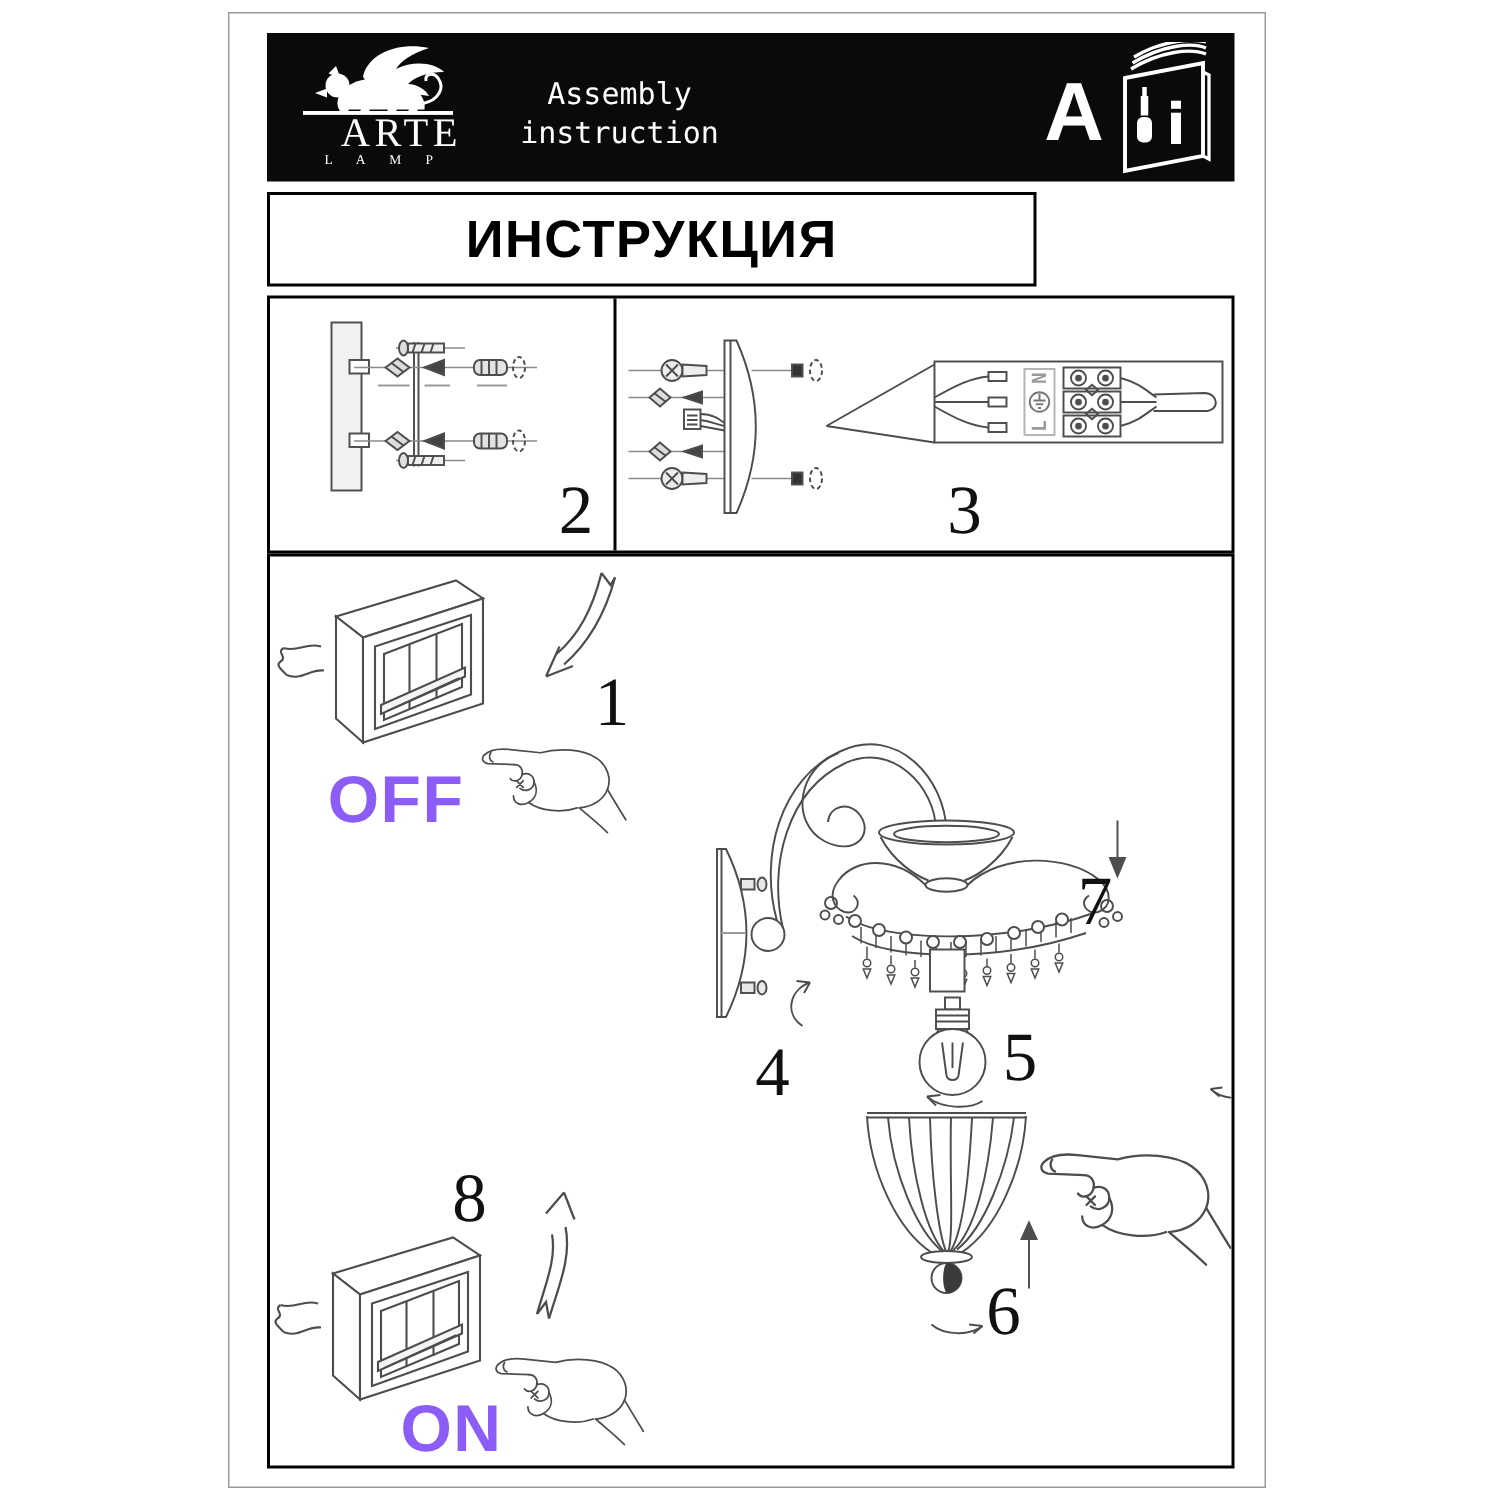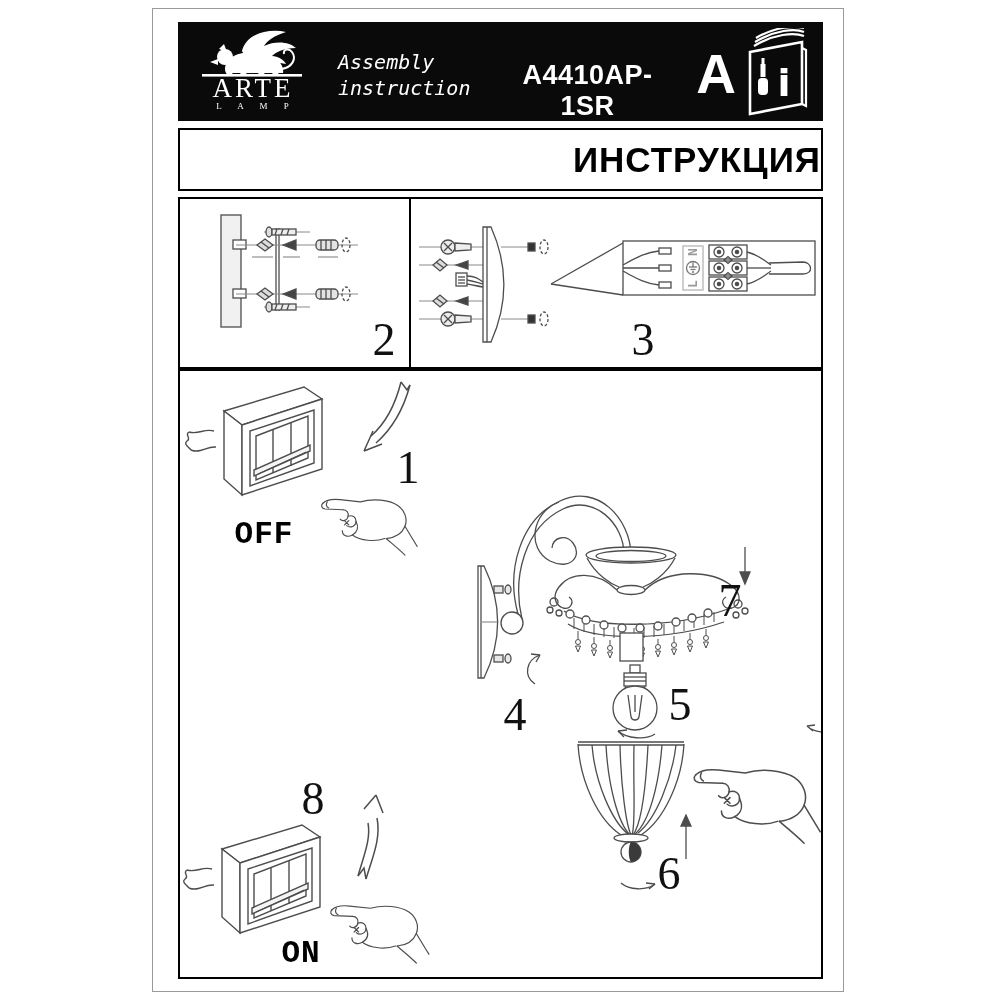--- a/index.html
+++ b/index.html
@@ -3,43 +3,43 @@
 <meta charset="utf-8">
 <style>
   html,body{margin:0;padding:0;background:#ffffff;}
   .canvas{position:relative;width:1000px;height:1000px;background:#ffffff;overflow:hidden;
           font-family:"Liberation Sans",sans-serif;}
   .page{position:absolute;left:152px;top:8px;width:692px;height:984px;
         border:1px solid #9a9a9a;background:#ffffff;box-sizing:border-box;}
   
   .topbar{position:absolute;left:25px;top:13px;width:645px;height:99px;background:#0a0a0a;color:#fff;}
   .logo{position:absolute;left:20px;top:3px;width:110px;height:95px;text-align:center;}
-  .logo .brand{font-family:"Liberation Serif",serif;font-size:27px;letter-spacing:3px;line-height:26px;margin-top:-2px;}
+  .logo .brand{font-family:"Liberation Serif",serif;font-size:27px;letter-spacing:3px;line-height:26px;margin-top:-2px;text-align:right;}
   .logo .brand-sub{font-family:Liberation Serif, serif;font-size:9px;letter-spacing:7px;line-height:11px;padding-left:6px;}
-  .doc-type{position:absolute;left:160px;top:27px;width:150px;
-            font-family:"DejaVu Sans Mono",monospace;font-size:20px;line-height:26px;color:#fff;font-style:italic;}
+  .doc-type{position:absolute;left:160px;top:27px;width:150px;text-align:center;
+            font-family:"DejaVu Sans Mono",monospace;font-size:20px;line-height:26px;color:#fff;}
   .model{position:absolute;left:322px;top:38px;width:175px;text-align:center;
          font-size:27px;font-weight:bold;letter-spacing:0.5px;}
   .rev-letter{position:absolute;left:513px;top:20px;width:50px;text-align:center;
               font-size:55px;font-weight:bold;}
   .manual-icon{position:absolute;left:566px;top:6px;width:64px;height:88px;}
   
-  .title-box{position:absolute;left:25px;top:119px;width:645px;height:63px;border:2px solid #000;
-             box-sizing:border-box;display:flex;align-items:center;justify-content:flex-end;}
+  .title-box{position:absolute;left:25px;top:119px;width:513px;height:63px;border:2px solid #000;
+             box-sizing:border-box;display:flex;align-items:center;justify-content:center;}
   .title-box span{font-size:35px;font-weight:bold;letter-spacing:1px;color:#000;}
   
   .panel-row{position:absolute;left:25px;top:188px;width:645px;height:172px;border:2px solid #000;box-sizing:border-box;}
   .panel-divider{position:absolute;left:229px;top:0;width:2px;height:100%;background:#000;}
   .panel2{position:absolute;left:0;top:0;width:231px;height:168px;}
   .panel3{position:absolute;left:231px;top:0;width:410px;height:168px;}
   .main-panel{position:absolute;left:25px;top:360px;width:645px;height:610px;border:2px solid #000;box-sizing:border-box;}
   .step-num{position:absolute;transform:translate(-50%,-50%);font-family:"Liberation Serif",serif;
             font-size:46px;color:#111;line-height:1;}
-  .switch-label{position:absolute;transform:translate(-50%,-50%);font-family:Liberation Mono, monospace;
-                font-weight:bold;font-size:31px;color:#000000;letter-spacing:1px;}
+  .switch-label{position:absolute;transform:translate(-50%,-50%);font-family:Liberation Sans, sans-serif;
+                font-weight:bold;font-size:44px;color:#8b5cf6;letter-spacing:1px;}
   svg{display:block;}
   .art{position:absolute;left:0;top:0;}
 </style>
 </head>
 <body>
 
 <div class="canvas">
  <div class="page">
 
   <header class="topbar">
@@ -59,21 +59,20 @@
         <path d="M84,44 C94,42 99,34 94,27 C91,23 85,24 86,29" fill="none" stroke="#ffffff" stroke-width="2"></path>
         <rect x="4" y="49" width="100" height="2.6" fill="#ffffff"></rect>
       </svg>
       <div class="brand">ARTE</div>
       <div class="brand-sub">L A M P</div>
     </div>
     <div class="doc-type">
       <div>Assembly</div>
       <div>instruction</div>
     </div>
-    <div class="model">A4410AP-1SR</div>
     <div class="rev-letter">A</div>
     <svg class="manual-icon" viewBox="0 0 64 88">
       <g stroke="#ffffff" stroke-width="2.2" fill="none">
         <path d="M10,18 C30,6 50,4 60,8"></path>
         <path d="M11,14 C31,2 51,0 60,4"></path>
         <path d="M12,10 C32,-2 52,-2 60,0"></path>
         <path d="M58,20 L62,22 L62,78 L58,76"></path>
       </g>
       <polygon points="6,24 58,14 58,76 6,86" fill="#0a0a0a" stroke="#ffffff" stroke-width="2.6"></polygon>
       <g fill="#ffffff">

